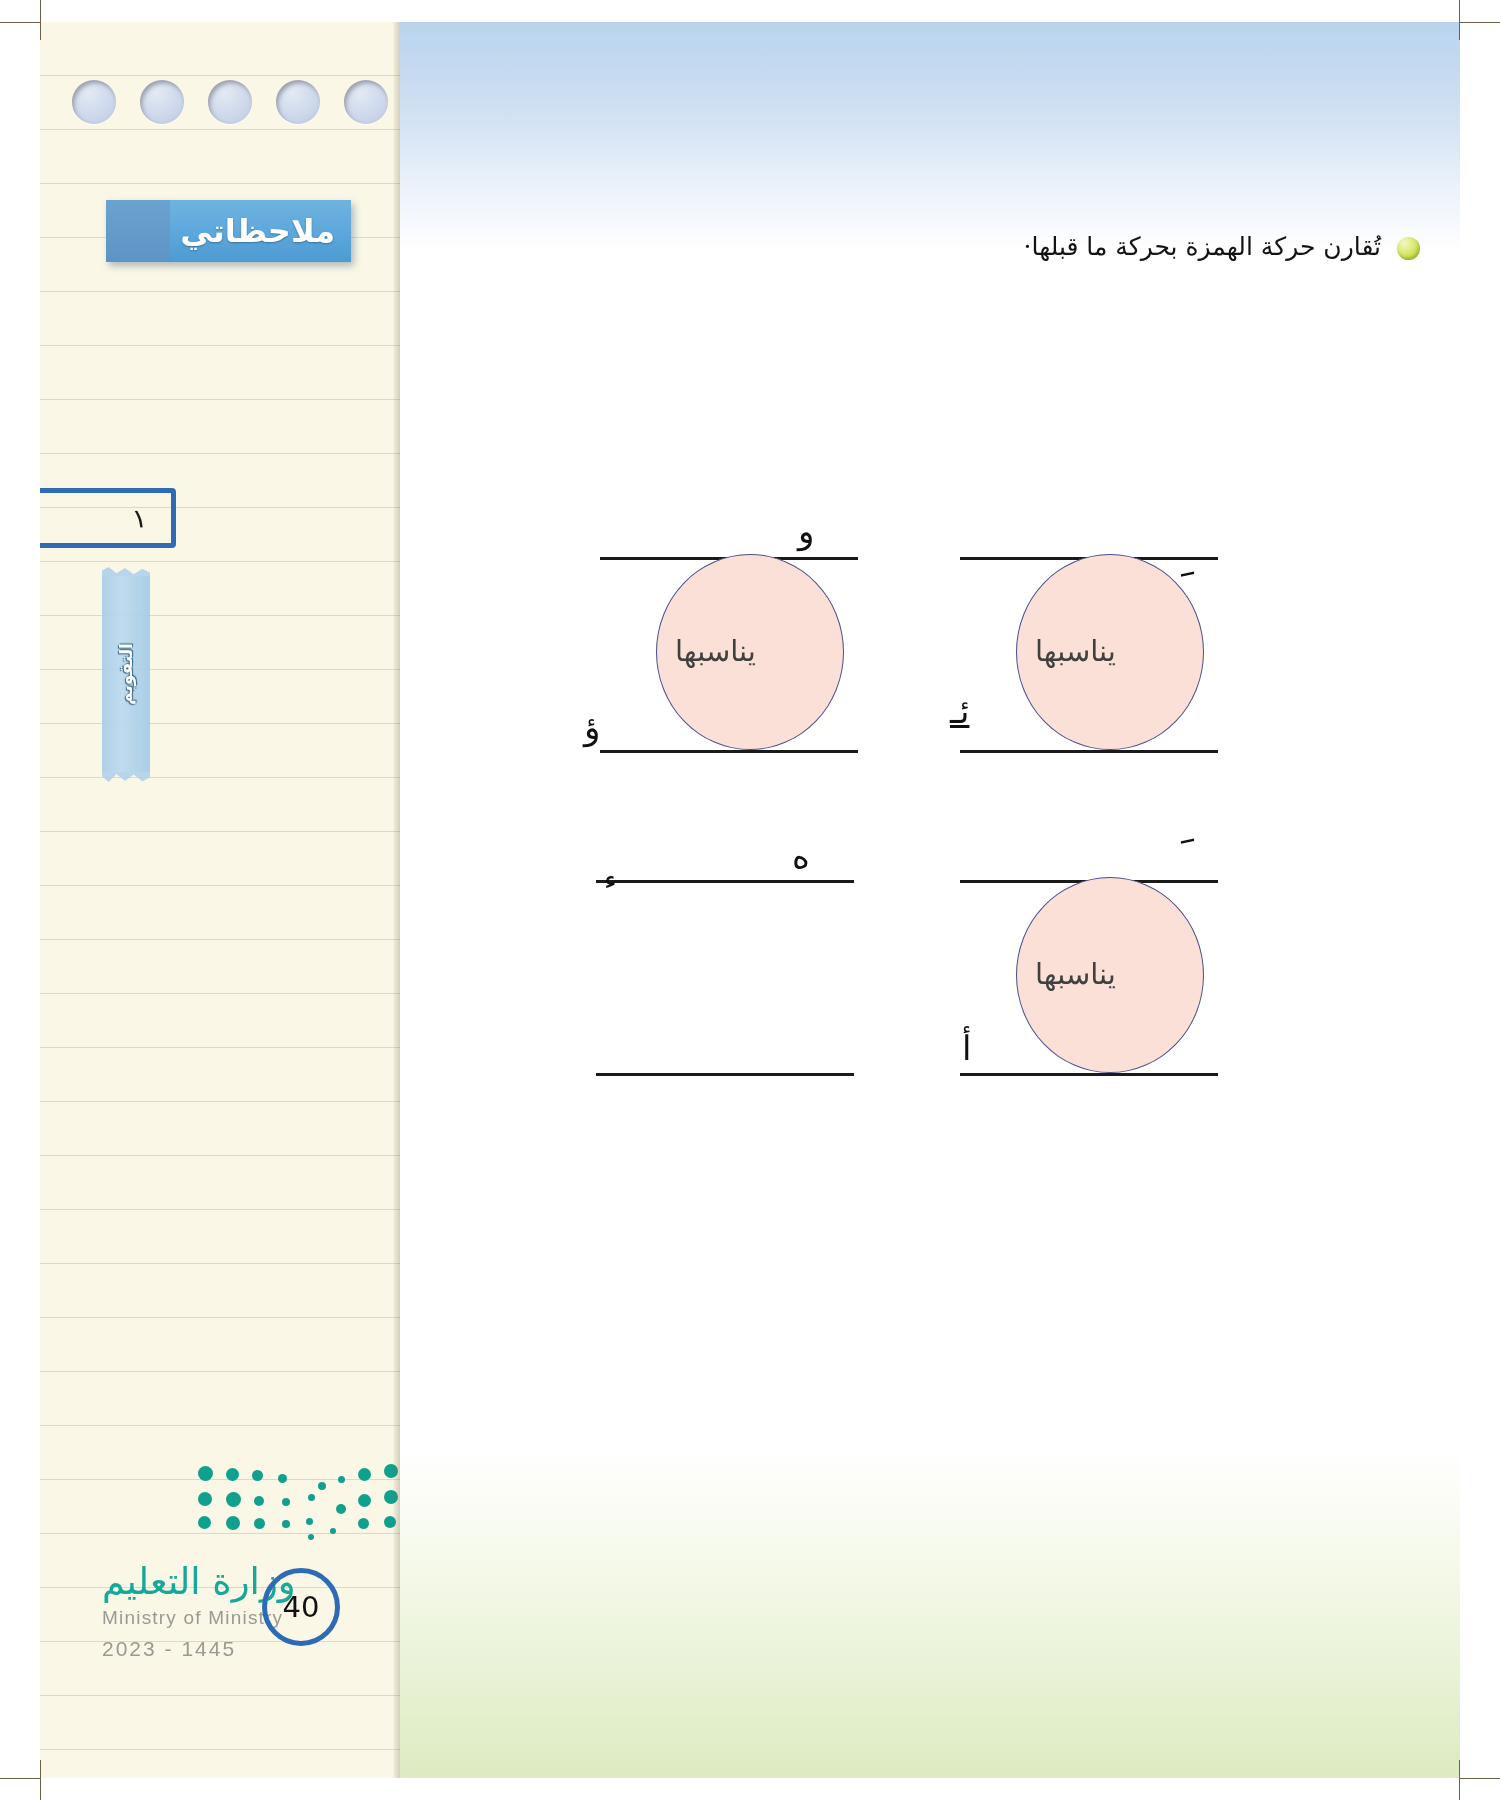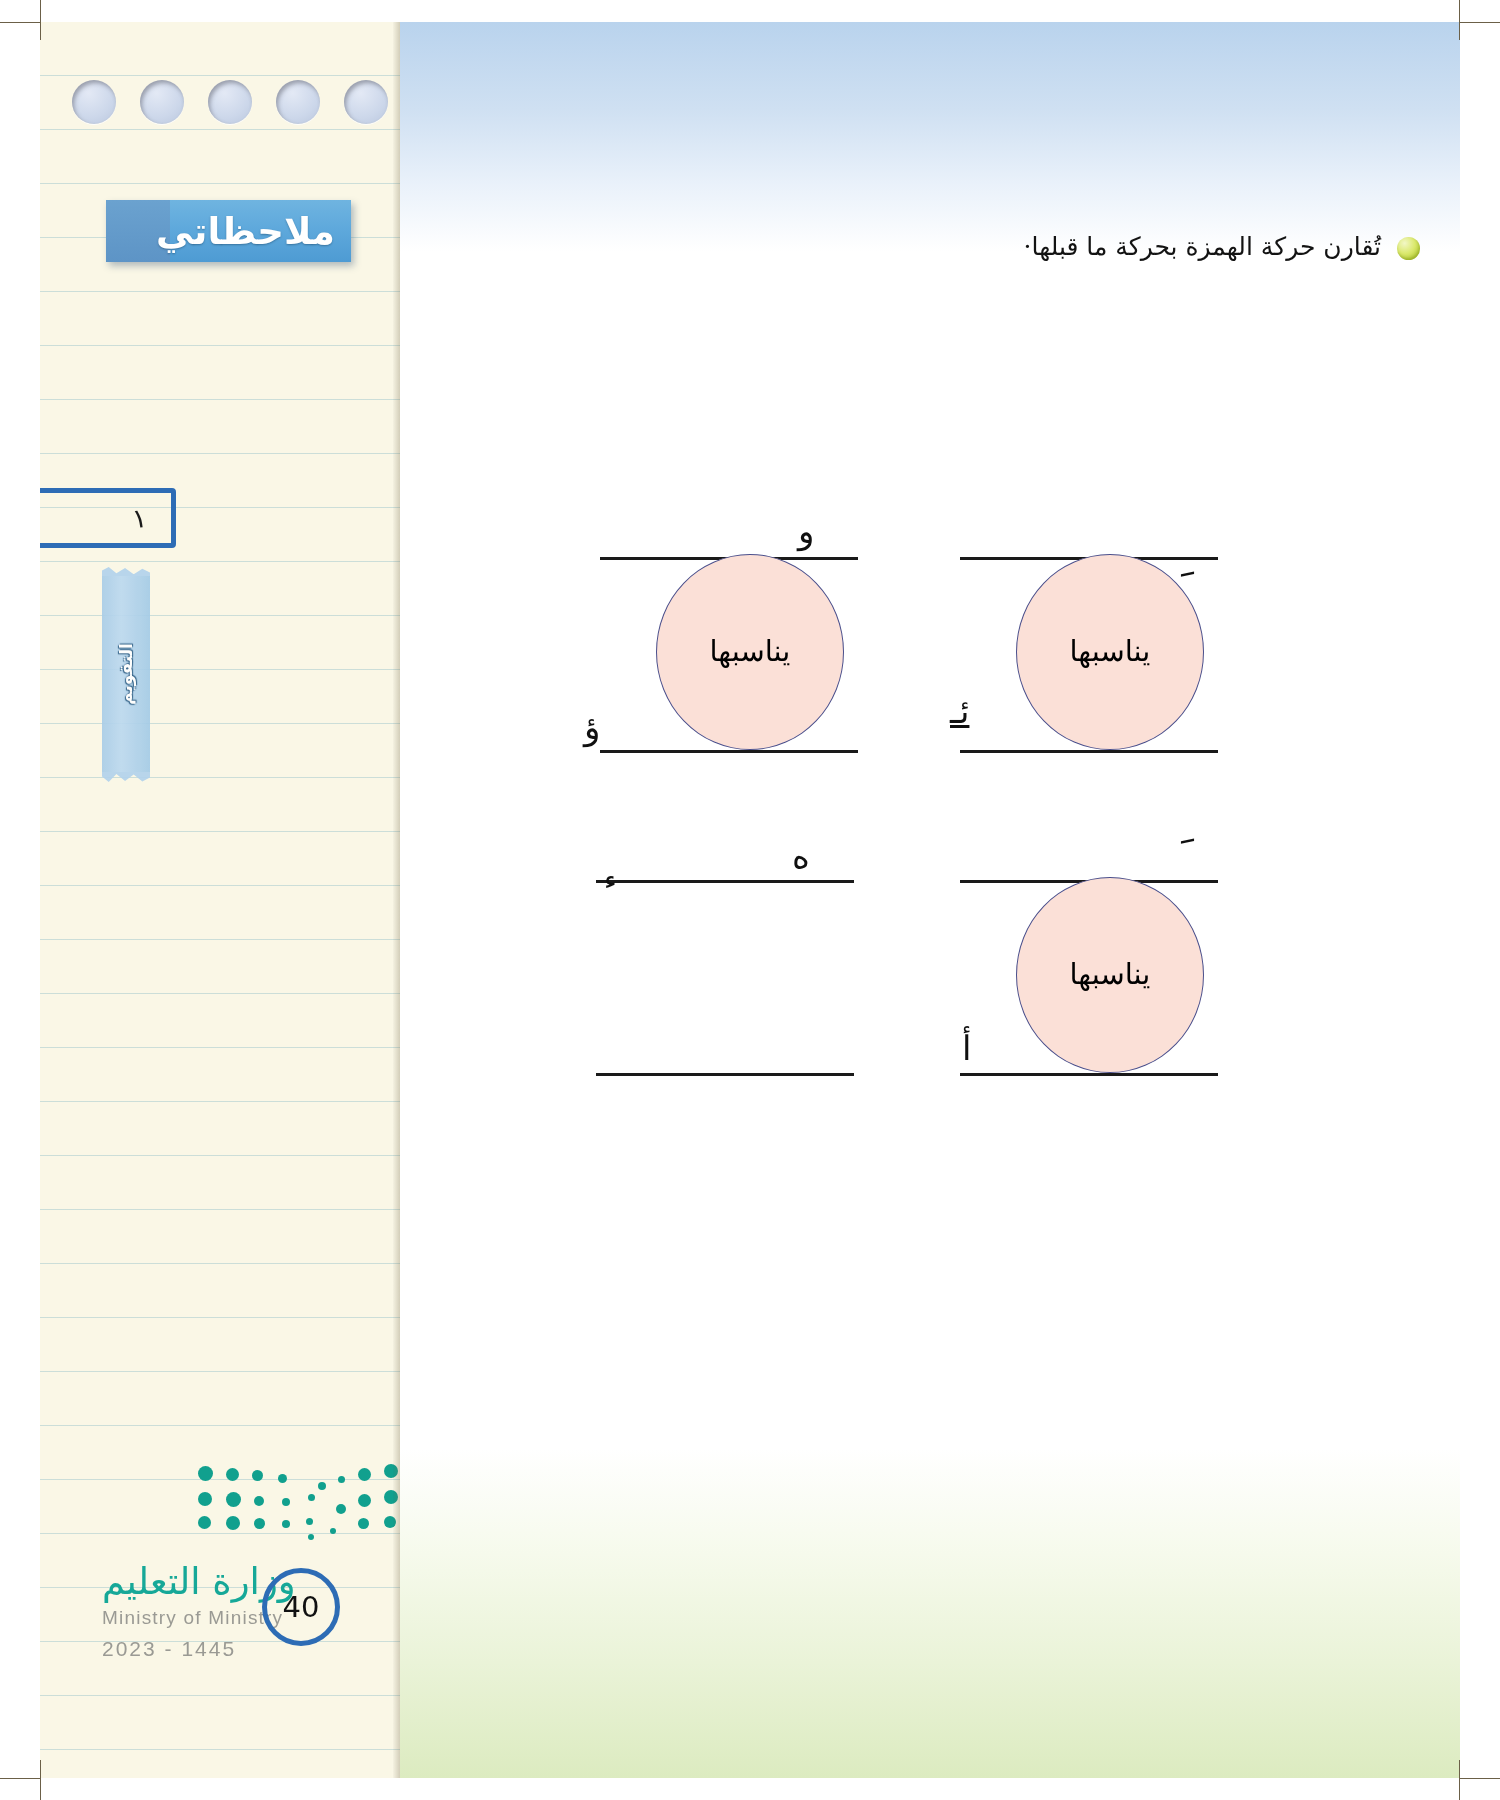--- a/index.html
+++ b/index.html
@@ -29,21 +29,21 @@
         background:radial-gradient(circle at 38% 30%,#e3e9f5 0%,#ccd7ea 60%,#b9c6dd 100%);
         box-shadow:inset 2px 3px 4px rgba(80,80,90,.45), 0 1px 0 rgba(255,255,255,.8);}
 
   
   .notes-tab{position:absolute;left:66px;top:178px;width:245px;height:62px;
              background:linear-gradient(to bottom,#6fb4e0 0%,#5fa9dc 45%,#4e9bd3 100%);
              box-shadow:3px 4px 7px rgba(60,90,120,.38);}
   .notes-tab-dark{position:absolute;left:0;top:0;width:64px;height:100%;
                   background:linear-gradient(to bottom,#6ba2cf,#5d94c6);}
   .notes-tab span{position:absolute;right:16px;top:50%;transform:translateY(-50%);
-                  color:#ffffff;font-size:37px;font-weight:bold;letter-spacing:1px;
+                  color:#ffffff;font-size:32px;font-weight:bold;letter-spacing:1px;
                   direction:rtl;font-family:"DejaVu Sans",sans-serif;
                   text-shadow:0 1px 2px rgba(20,60,90,.45);}
 
   
   .handbox{position:absolute;left:-12px;top:466px;width:138px;height:50px;
            border:5px solid #2d6cb5;border-radius:4px;}
   .handbox .num{position:absolute;right:24px;top:50%;transform:translateY(-50%) rotate(-8deg);
                 color:#1b1b1b;font-size:27px;font-family:"DejaVu Sans",sans-serif;}
 
   
@@ -96,22 +96,22 @@
   .bullet-row.wide .bullet-txt{text-align:justify;text-align-last:center;}
 
   
   .diagram{position:absolute;left:0;top:505px;width:100%;height:640px;}
   .cell{position:absolute;width:300px;height:250px;}
   .cell .topline{position:absolute;left:0;top:30px;width:258px;height:3px;background:#1a1a1a;}
   .cell .botline{position:absolute;left:0;bottom:24px;width:258px;height:3px;background:#1a1a1a;}
   .cell .circle{position:absolute;left:50%;top:50%;transform:translate(-50%,-50%);
       width:186px;height:194px;border-radius:50%;background:#fbe0d7;border:1.5px solid #4a4f8c;
       display:flex;align-items:center;justify-content:center;}
-  .cell .circle span{font-family:"DejaVu Serif",serif;font-size:29px;color:#000000;
-      direction:rtl;text-align:center;line-height:1.28;display:block;width:150px;}
+  .cell .circle span{font-family:"DejaVu Serif",serif;font-size:29px;color:#404040;
+      direction:rtl;text-align:left;line-height:1.28;display:block;width:150px;}
   .mark{position:absolute;font-family:"DejaVu Serif",serif;color:#101010;direction:rtl;}
   .mk-above{font-size:34px;}
   .mk-below{font-size:34px;}
   .mk-fatha{font-size:46px;line-height:1;}
 </style>
 </head>
 <body>
 
 <div class="cropmark cm-v" style="left:40px;top:0;"></div>
 <div class="cropmark cm-h" style="left:0;top:22px;"></div>

